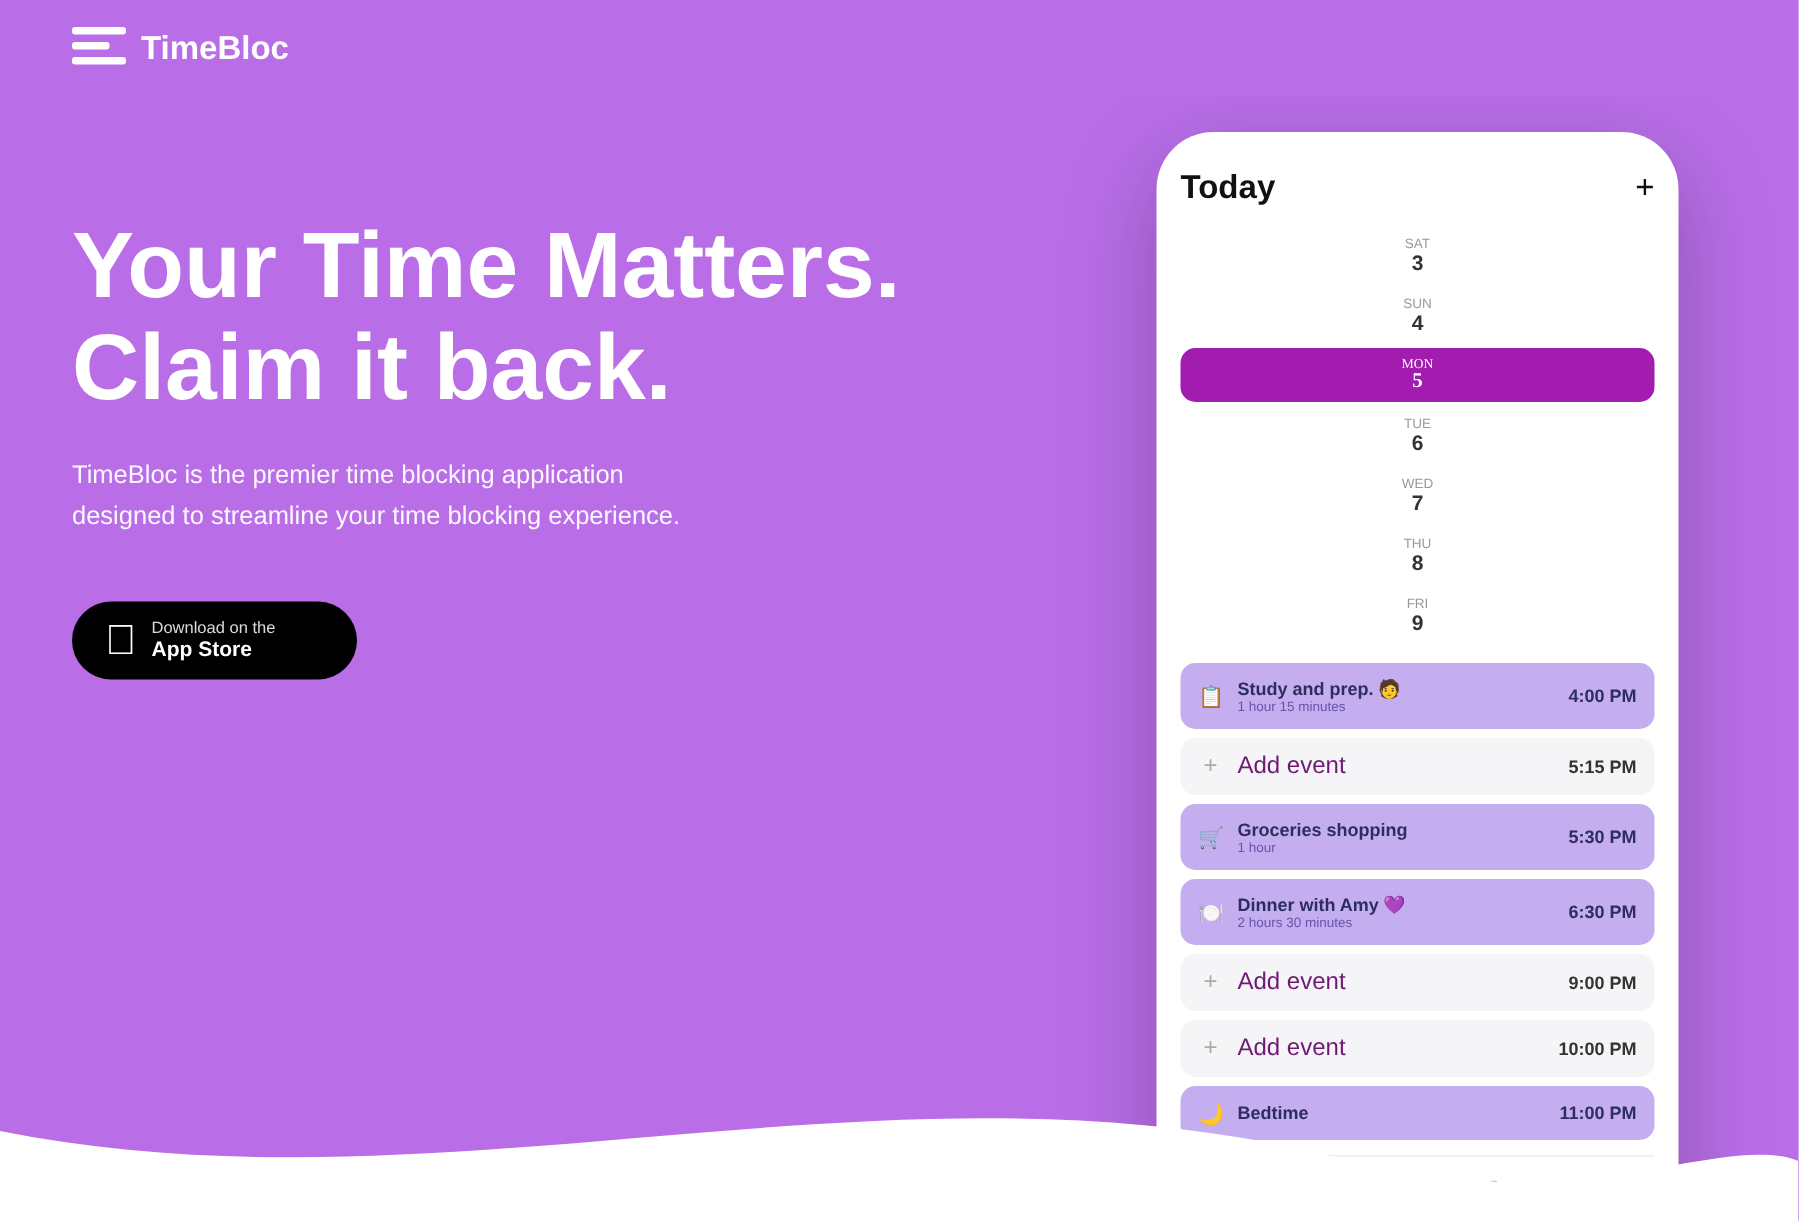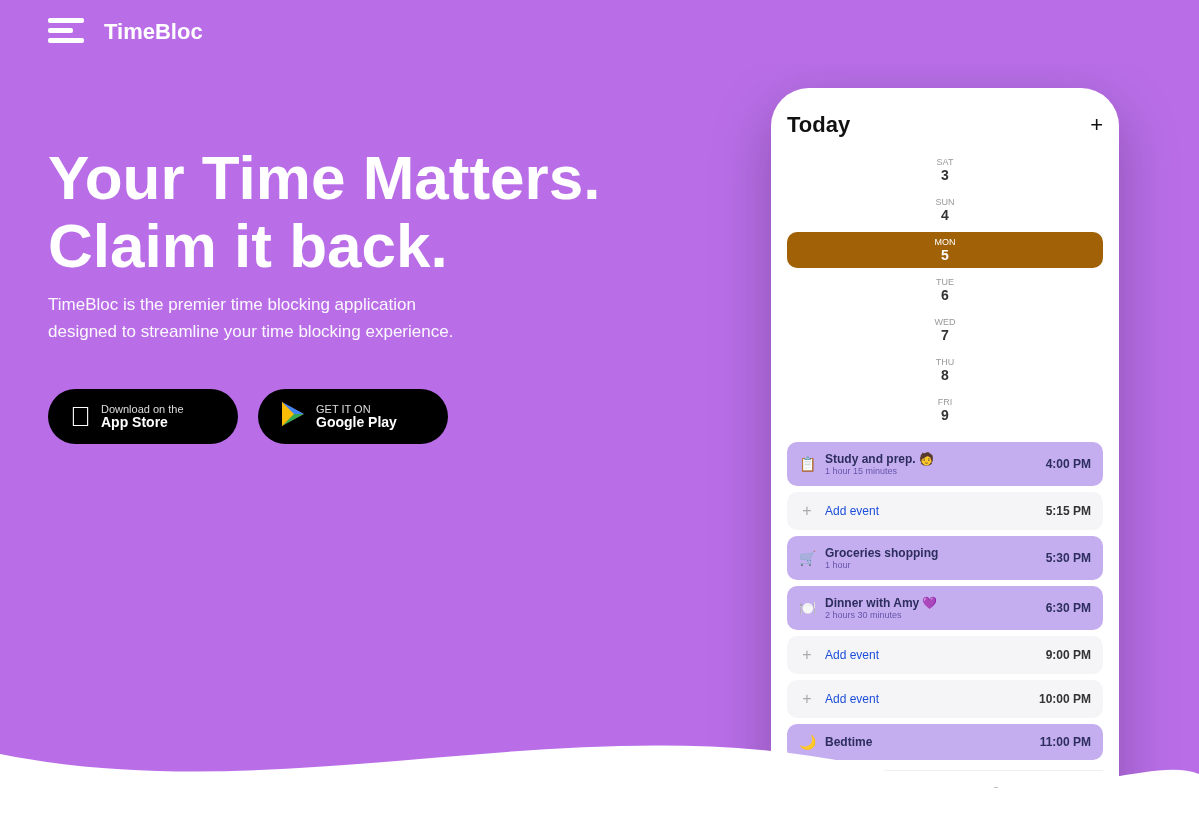--- a/index.html
+++ b/index.html
@@ -11,21 +11,21 @@
       align-items: center;
       justify-content: space-between;
       padding: 18px 48px;
       background: #b96ee8;
       position: relative;
       z-index: 10;
     }
     .nav-logo {
       display: flex;
       align-items: center;
-      gap: 20px;
+      gap: 10px;
       color: #fff;
       font-size: 22px;
       font-weight: 700;
     }
     .logo-icon {
       width: 36px;
       height: 28px;
       display: flex;
       flex-direction: column;
       gap: 5px;
@@ -64,21 +64,21 @@
     .hero-content {
       flex: 1;
       max-width: 600px;
       color: #fff;
       padding-top: 20px;
     }
     .hero-title {
       font-size: 62px;
       font-weight: 800;
       line-height: 1.1;
-      margin-bottom: 12px;
+      margin-bottom: 24px;
     }
     .hero-subtitle {
       font-size: 17px;
       font-weight: 400;
       line-height: 1.55;
       max-width: 440px;
       margin-bottom: 44px;
       opacity: 0.95;
     }
     .cta-buttons {
@@ -173,21 +173,22 @@
     }
     .day-item {
       display: flex;
       flex-direction: column;
       align-items: center;
       border-radius: 10px;
       padding: 5px 8px;
       min-width: 32px;
     }
     .day-item.active {
-      background: #a16207;
+      background: #a21caf;
+      font-family: Liberation Serif, serif;
     }
     .day-label {
       font-size: 9px;
       color: #999;
       font-weight: 500;
       text-transform: uppercase;
     }
     .day-item.active .day-label {
       color: #fff;
     }
@@ -237,22 +238,22 @@
     .event-name {
       font-size: 12px;
       font-weight: 700;
       color: #2d2d5e;
     }
     .event-duration {
       font-size: 9px;
       color: #6655aa;
     }
     .event-add-label {
-      font-size: 12px;
-      color: #1d4ed8;
+      font-size: 16px;
+      color: #701a75;
     }
     .event-time {
       font-size: 12px;
       font-weight: 700;
       color: #333;
     }
     .event-row.filled .event-time {
       color: #2d2d5e;
     }
 
@@ -316,36 +317,20 @@
     <div class="cta-buttons">
 
       <button class="cta-btn">
         <span class="cta-btn-icon"></span>
         <span>
           <span class="cta-btn-text-small">Download on the</span>
           <span class="cta-btn-text-large">App Store</span>
         </span>
       </button>
 
-      <button class="cta-btn">
-        <span class="cta-btn-icon">
-          <svg width="26" height="26" viewBox="0 0 26 26">
-            <polygon points="2,1 24,13 2,25" fill="#ea4335" style="clip-path:polygon(0 0, 100% 50%, 0 100%, 0 50%)"></polygon>
-            <polygon points="2,1 13,13 2,25" fill="#fbbc05"></polygon>
-            <polygon points="2,1 24,13 13,13" fill="#4285f4"></polygon>
-            <polygon points="13,13 24,13 2,25" fill="#34a853"></polygon>
-            <polygon points="2,1 14,13 2,25 2,1" fill="#fbbc05"></polygon>
-
-          </svg>
-        </span>
-        <span>
-          <span class="cta-btn-text-small">GET IT ON</span>
-          <span class="cta-btn-text-large">Google Play</span>
-        </span>
-      </button>
     </div>
   </div>
 
   <div class="phone-wrapper">
     <div class="phone">
 
       <div class="phone-header">
         <span class="phone-title">Today</span>
         <span class="phone-plus">+</span>
       </div>

